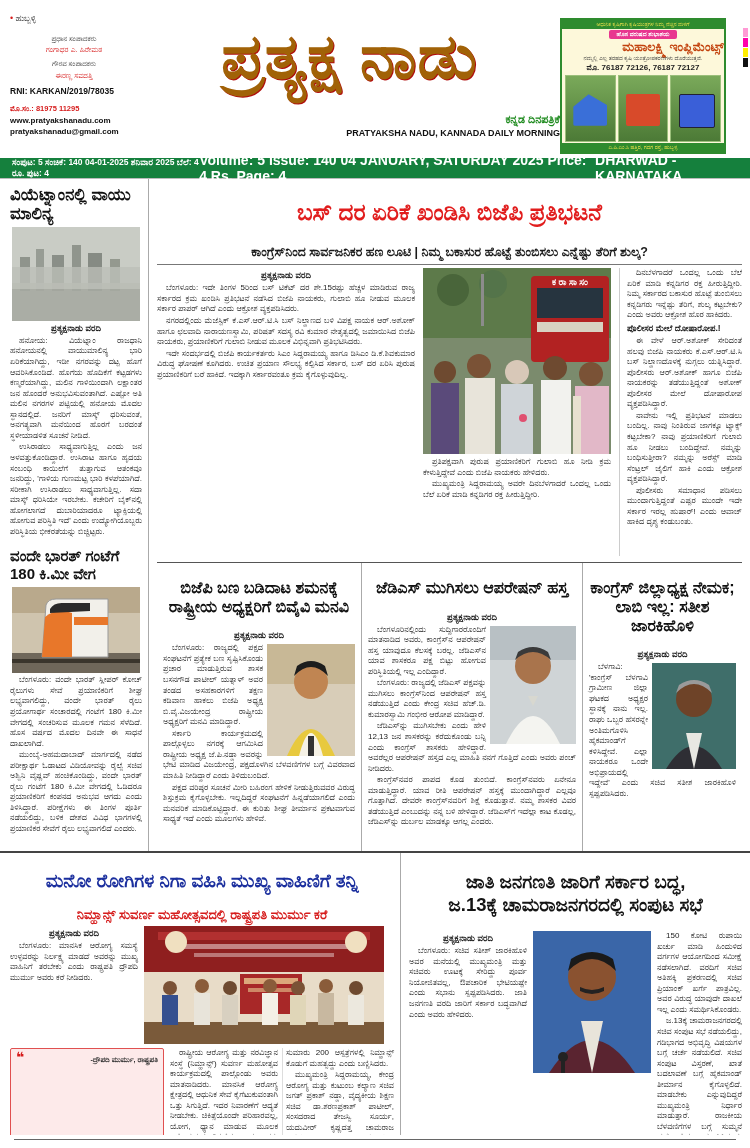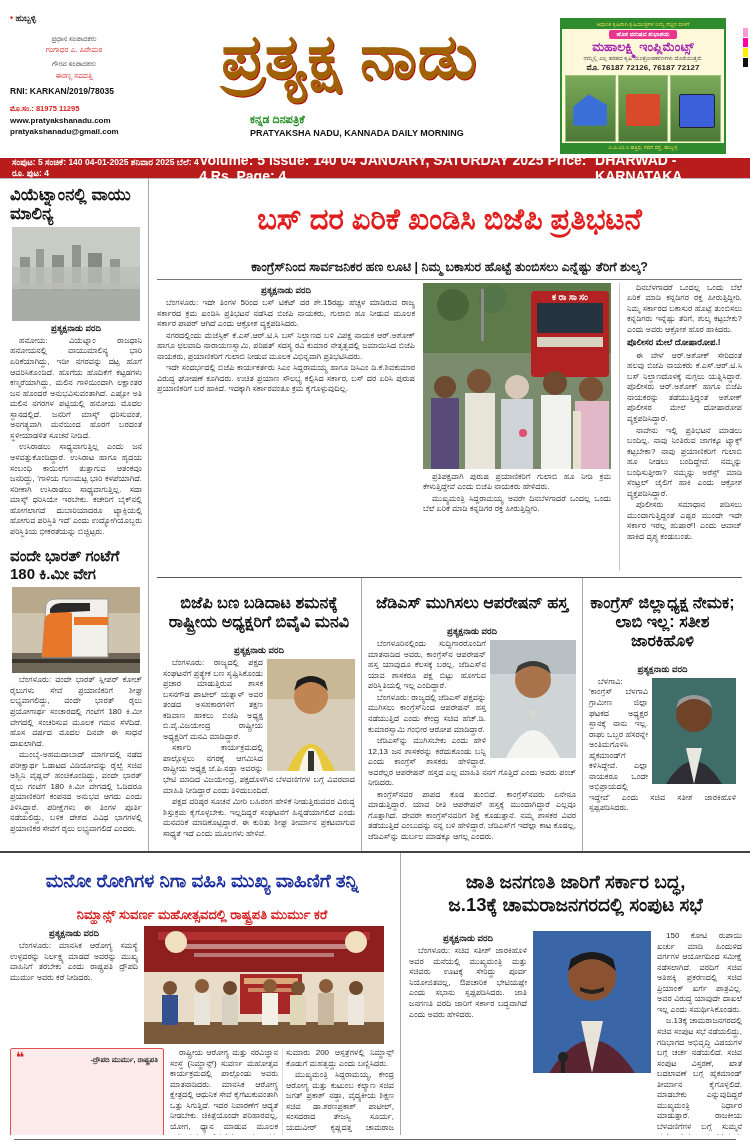--- a/index.html
+++ b/index.html
@@ -1,71 +1,71 @@
 <!DOCTYPE html>
 <html><head>
 <meta charset="utf-8">
 <style>
   html,body{margin:0;padding:0;background:#e8e8e8;}
   .page{width:750px;height:1148px;margin:0 auto;background:#ffffff;position:relative;
         font-family:"Liberation Sans","DejaVu Sans",sans-serif;color:#1a1a1a;overflow:hidden;}
   
   .header{position:relative;height:158px;}
   .mast-left{position:absolute;left:10px;top:12px;width:128px;font-size:7.5px;line-height:1.5;text-align:center;}
-  .city-line{text-align:left;font-weight:700;font-size:8.5px;color:#222;margin-bottom:8px;}
+  .city-line{text-align:left;font-weight:400;font-size:8.5px;color:#222;margin-bottom:8px;}
   .city-dot{color:#d61c1c;font-size:9px;}
   .ed-label{color:#333;font-size:7px;}
   .ed-name{color:#d61c1c;font-weight:400;font-size:7.5px;margin-bottom:4px;}
   .rni{font-weight:700;font-size:8.5px;color:#111;margin:2px 0 6px;text-align:left;}
   .contact{font-size:8px;text-align:left;line-height:1.45;}
   .contact .ph{color:#d61c1c;font-weight:700;font-size:7.5px;}
   .contact .web,.contact .mail{font-weight:700;color:#111;}
   .logo{position:absolute;left:142px;top:26px;width:415px;text-align:center;
         color:#a16207;font-weight:800;font-size:62px;line-height:1;letter-spacing:1px;
         text-shadow:1px 1px 0 #b00d0d;}
-  .taglines{position:absolute;left:250px;top:112px;width:310px;line-height:1.35;}
+  .taglines{position:absolute;left:250px;top:112px;width:310px;text-align:right;line-height:1.35;}
   .tag-kn{color:#1d8a1d;font-weight:700;font-size:11px;}
   .tag-en{color:#111;font-weight:700;font-size:9px;}
   
   .adbox{position:absolute;right:24px;top:18px;width:162px;height:132px;background:#fdf8da;
          border:2px solid #2e8b2e;display:flex;flex-direction:column;overflow:hidden;}
   .ad-strip{background:#2e8b2e;color:#ffe94d;font-size:5.5px;text-align:center;padding:1px 2px;line-height:1.2;}
   .ad-ribbon{align-self:center;background:#e8368f;color:#fff;font-size:6px;font-weight:700;
              padding:1px 8px;margin-top:1px;border-radius:2px;}
-  .ad-title{color:#a21caf;font-weight:800;font-size:12.5px;text-align:center;margin-top:1px;}
+  .ad-title{color:#c2410c;font-weight:800;font-size:12.5px;text-align:right;margin-top:1px;}
   .ad-line{font-size:5.8px;text-align:center;color:#333;line-height:1.25;padding:0 3px;}
   .ad-phone{font-size:8px;font-weight:700;text-align:center;color:#222;margin:1px 0;}
   .ad-pics{flex:1;display:flex;gap:2px;padding:1px 3px;}
   .ad-pic{flex:1;border:1px solid #9bbf7a;background:linear-gradient(#7aa95a,#4c7a36);position:relative;overflow:hidden;}
   .machine{position:absolute;left:15%;top:28%;width:70%;height:48%;border-radius:2px;}
   .m-blue{background:#3a6fd8;clip-path:polygon(0 40%,45% 0,100% 35%,100% 100%,0 100%);}
   .m-red{background:#d84a2a;}
   .m-trailer{background:#3a5fd8;border:1px solid #223;}
   
   .regbar{position:absolute;right:2px;top:28px;width:5px;display:flex;flex-direction:column;gap:1px;}
   .regbar div{width:5px;height:9px;}
   
-  .infobar{height:20px;background:#b91c1c;color:#fff;display:flex;align-items:center;
+  .infobar{height:20px;background:#15803d;color:#fff;display:flex;align-items:center;
            justify-content:space-between;padding:0 12px;font-size:8.5px;font-weight:700;}
   .infobar .en{font-size:14px;}
   
   .top-zone{display:flex;height:672px;border-top:1px solid #bbb;}
   .left-rail{width:132px;padding:4px 6px 0 10px;border-right:1px solid #aaa;overflow:hidden;}
   .main-zone{flex:1;padding:2px 8px 0 8px;overflow:hidden;}
   .body-txt{font-size:8px;line-height:1.32;text-align:justify;color:#222;}
   .body-txt p{margin:0 0 1px;text-indent:9px;}
   .byline{font-size:8.5px;font-weight:700;text-align:center;margin:2px 0;}
   
   .rail-head{font-weight:800;font-size:16.5px;line-height:1.15;color:#111;margin:2px 0 4px;}
   .rail-photo{width:100%;height:94px;display:block;margin-bottom:2px;}
   .rail-head2{font-weight:800;font-size:15px;line-height:1.2;color:#111;margin:10px 0 4px;}
   .train-photo{width:100%;height:86px;display:block;margin-bottom:2px;}
   
   .kicker{font-size:13px;font-weight:700;text-align:center;padding:3px 0 2px;border-bottom:1px solid #ccc;}
-  .lead-headline{font-size:29px;font-weight:800;color:#e11d1d;text-align:center;line-height:1.1;padding:4px 0 2px;}
+  .lead-headline{font-size:23px;font-weight:800;color:#e11d1d;text-align:center;line-height:1.1;padding:4px 0 2px;}
   .lead-subhead{font-size:12.5px;font-weight:700;text-align:center;padding:2px 0 4px;border-bottom:1.5px solid #777;}
   .lead-row{display:flex;gap:8px;margin-top:3px;height:288px;overflow:hidden;}
   .lead-c1{width:258px;}
   .lead-cphoto{width:188px;display:flex;flex-direction:column;}
   .protest-photo{width:188px;height:186px;}
   .under-photo{margin-top:3px;}
   .lead-c3{flex:1;border-left:1px solid #ccc;padding-left:7px;}
   .mini-subhead{font-weight:800;font-size:8.5px;margin:2px 0;}
   
   .mid-band{display:flex;margin-top:6px;border-top:1.5px solid #555;height:308px;overflow:hidden;}

